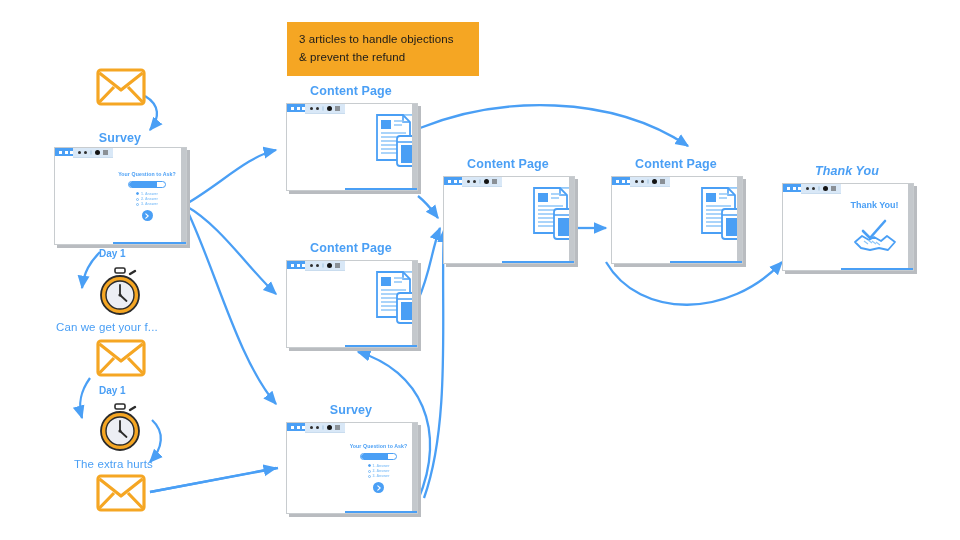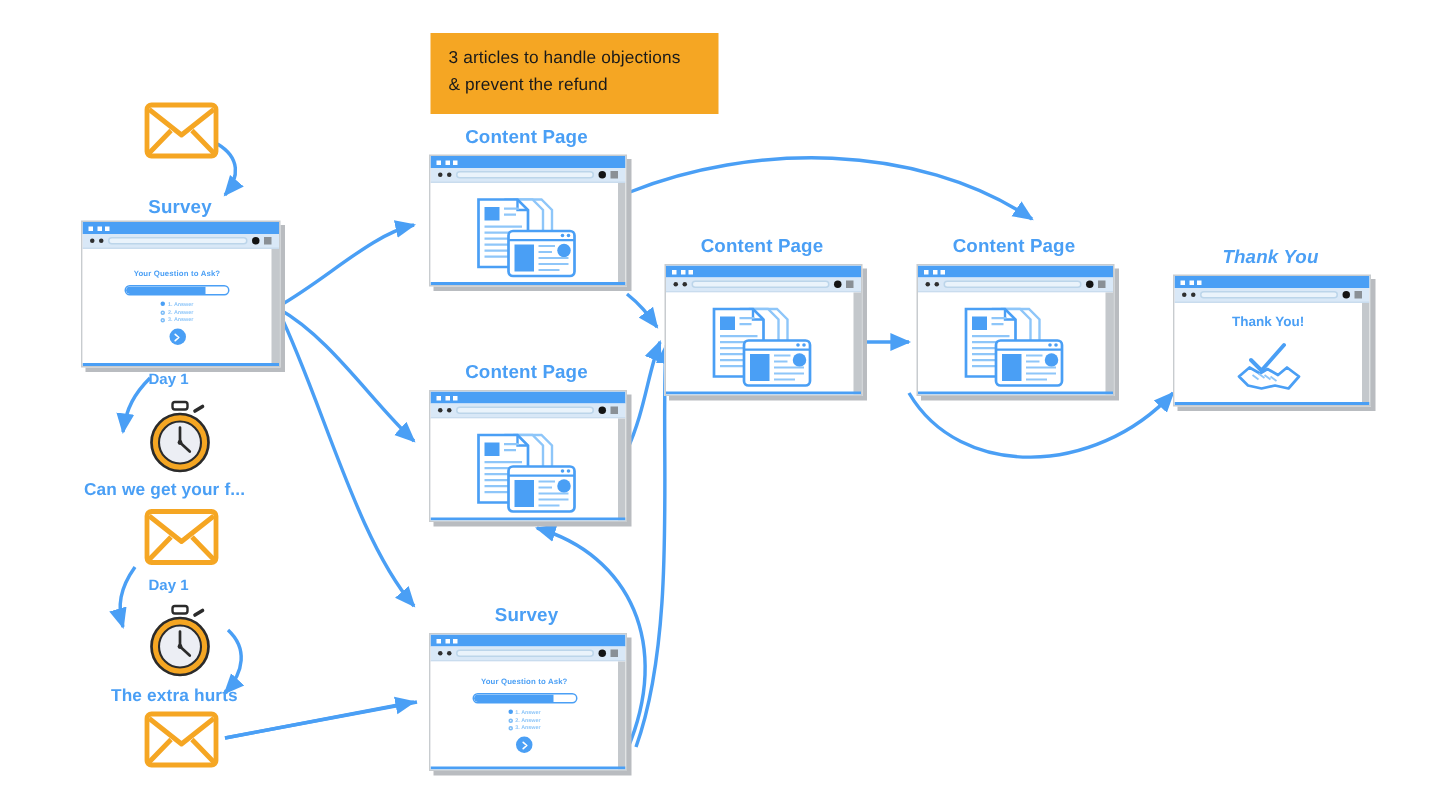--- a/index.html
+++ b/index.html
@@ -31,21 +31,21 @@
   
   .browser { position:absolute; background:#fff; }
   .bw-shadow {
     position:absolute; background:#b9bcc0;
   }
   .bw-frame {
     position:absolute; left:0; top:0;
     border:1px solid #c8cccf;
     background:#fff;
     overflow:hidden;
-    display:flex; flex-direction:column;
+    display:flex; flex-direction:row;
   }
   .bw-titlebar {
     background:#4a9ff5;
     display:flex; align-items:center;
     padding-left:4px;
     gap:2.5px;
     flex:0 0 auto;
   }
   .bw-dot { background:#ffffff; }
   .bw-urlbar {
@@ -96,21 +96,21 @@
              display:flex; flex-direction:column; align-items:center; justify-content:center; gap:5px;}
   .ty-title { color:#4a9ff5; font-weight:bold; font-size:9px; }
 
   
   .docicon { position:absolute; }
 
   
   .rail-label {
     position:absolute;
     color:#4a9ff5;
-    font-weight:bold;
+    font-weight:normal;
     font-size:11.5px;
     white-space:nowrap;
     letter-spacing:.1px;
   }
   .day-label {
     position:absolute;
     color:#4a9ff5;
     font-weight:bold;
     font-size:10px;
     white-space:nowrap;

